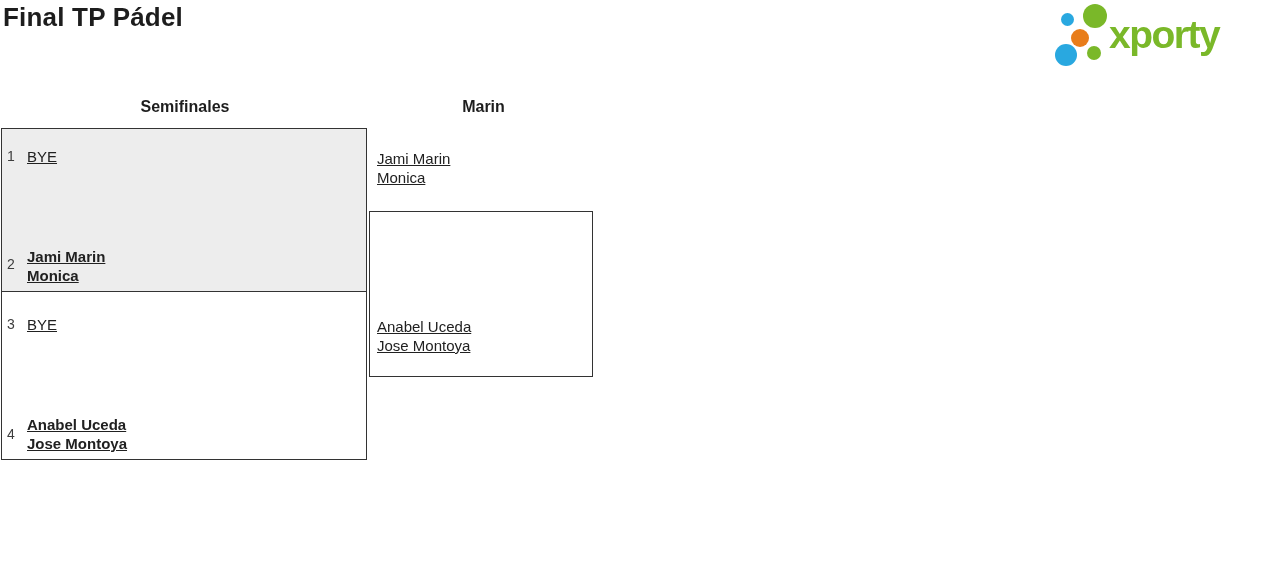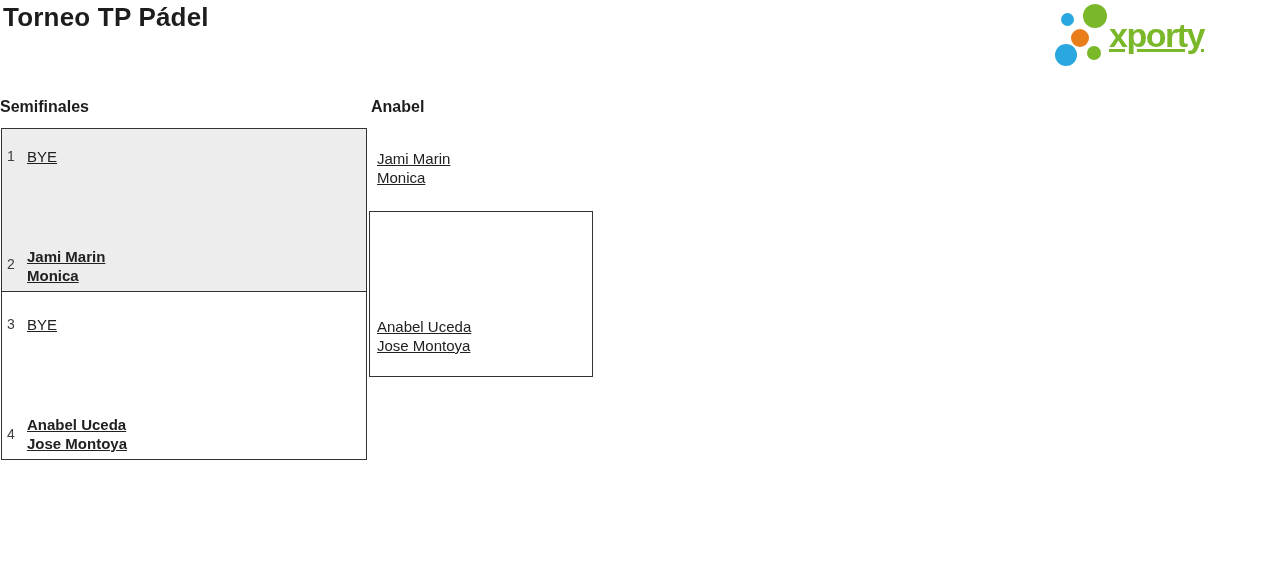--- a/index.html
+++ b/index.html
@@ -17,29 +17,29 @@
   
   .logo { position: absolute; left: 1045px; top: 0; width: 235px; height: 72px; display: block; text-decoration: none; cursor: pointer; }
   .dot { position: absolute; border-radius: 50%; }
   .dot-blue-small  { left: 16px; top: 13px; width: 13px; height: 13px; }
   .dot-green-large { left: 38px; top: 4px;  width: 24px; height: 24px; }
   .dot-orange     { left: 26px; top: 29px; width: 18px; height: 18px; }
   .dot-blue-large { left: 10px; top: 44px; width: 22px; height: 22px; }
   .dot-green-small{ left: 42px; top: 46px; width: 14px; height: 14px; }
   .wordmark {
     position: absolute; left: 64px; top: 5px;
-    font-size: 34px; font-weight: 700; line-height: 60px;
-    letter-spacing: -1.5px; white-space: nowrap; text-decoration: underline;
+    font-size: 39px; font-weight: 700; line-height: 60px;
+    letter-spacing: -1.5px; white-space: nowrap;
   }
 
   
   .round-label {
     position: absolute; top: 97px; height: 19px;
     font-size: 16px; font-weight: 700; line-height: 19px;
-    color: #1d1d1d;
+    text-align: center; color: #1d1d1d;
   }
   .rl-sf { left: 0; width: 370px; }
   .rl-f  { left: 371px; width: 225px; }
 
   
   .sf-box {
     position: absolute; left: 1px; top: 128px;
     width: 366px; height: 332px;
     border: 1px solid #333333; background: #ffffff;
   }
@@ -69,34 +69,34 @@
   .s4seed { top: 425px; }  .s4team { top: 415px; }
   .f1team { left: 377px; top: 149px; }
   .f2team { left: 377px; top: 317px; }
 </style>
 </head>
 <body>
 
 <div class="canvas">
 
   <div class="titles">
-    <div class="title-line">Torneo TP Pádel</div>
+    <div class="title-line">Final TP Pádel</div>
   </div>
 
   <a class="logo">
     <span class="dot dot-blue-small" style="background: rgb(41, 168, 224);"></span>
     <span class="dot dot-green-large" style="background: rgb(122, 184, 41);"></span>
     <span class="dot dot-orange" style="background: rgb(232, 125, 26);"></span>
     <span class="dot dot-blue-large" style="background: rgb(41, 168, 224);"></span>
     <span class="dot dot-green-small" style="background: rgb(122, 184, 41);"></span>
     <span class="wordmark" style="color: rgb(122, 184, 41);">xporty</span>
   </a>
 
   <div class="round-label rl-sf">Semifinales</div>
-  <div class="round-label rl-f">Anabel</div>
+  <div class="round-label rl-f">Marin</div>
 
   <div class="sf-box">
     <div class="sf-match1" style="background: rgb(237, 237, 237);"></div>
   </div>
 
   <div class="final-box"></div>
 
   <div class="seed s1seed">1</div>
   <div class="team s1team">
     <div>BYE</div>

